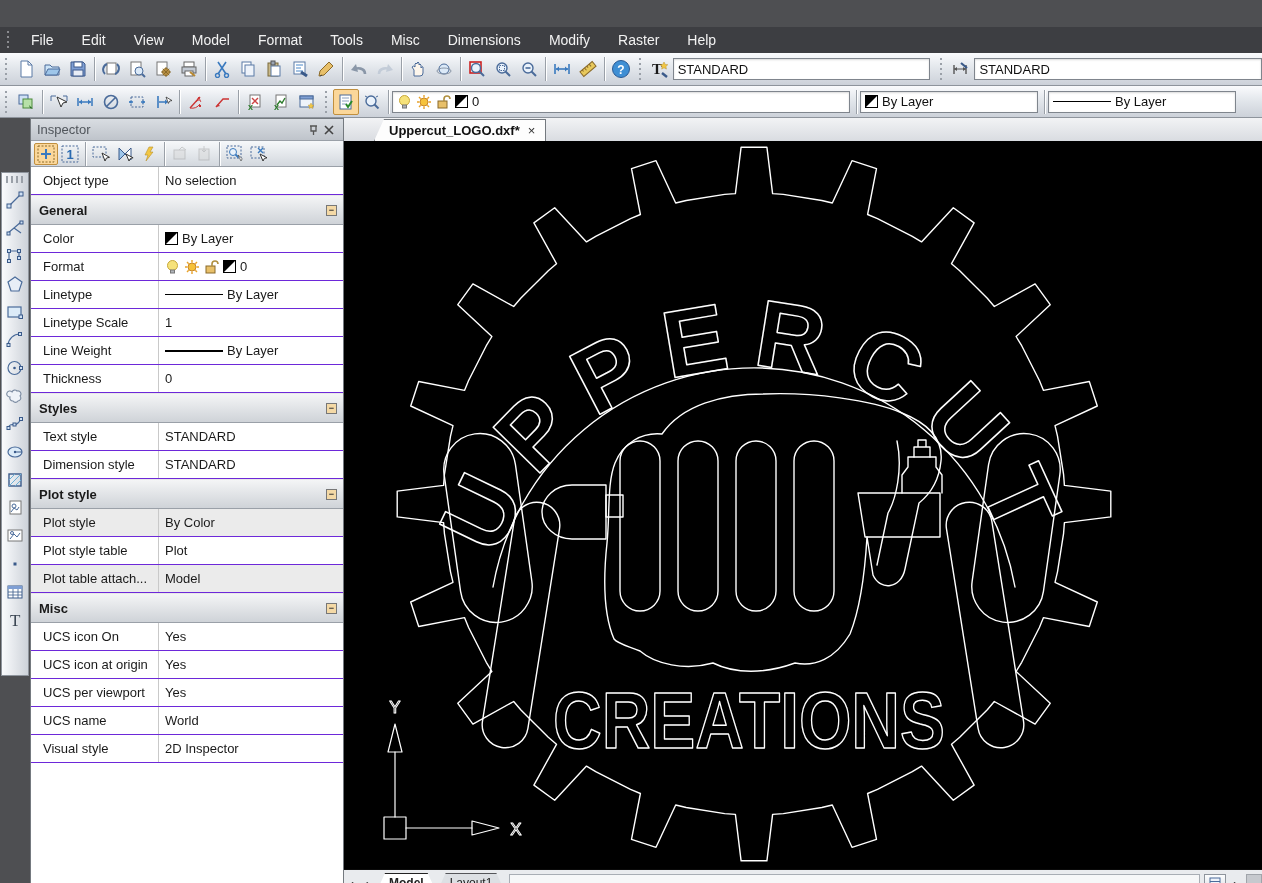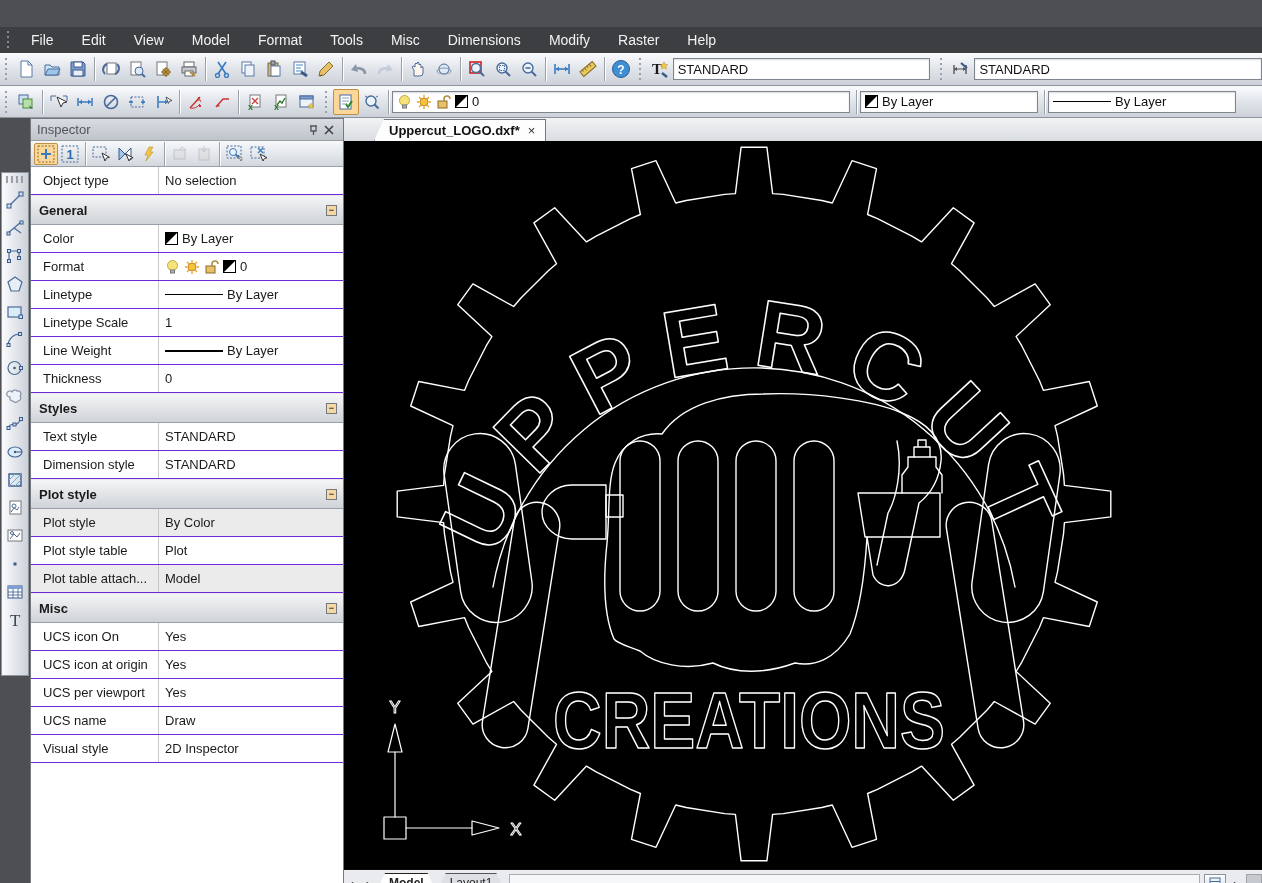--- a/index.html
+++ b/index.html
@@ -752,21 +752,21 @@
       </div>
       <div class="prow">
         <div class="pcell-l">UCS per viewport</div>
         <div class="pcell-v">
             <span>Yes</span>
           </div>
       </div>
       <div class="prow">
         <div class="pcell-l">UCS name</div>
         <div class="pcell-v">
-            <span>Draw</span>
+            <span>World</span>
           </div>
       </div>
       <div class="prow">
         <div class="pcell-l">Visual style</div>
         <div class="pcell-v">
             <span>2D Inspector</span>
           </div>
       </div>
     </div>
     <div class="insp-fill"></div>

